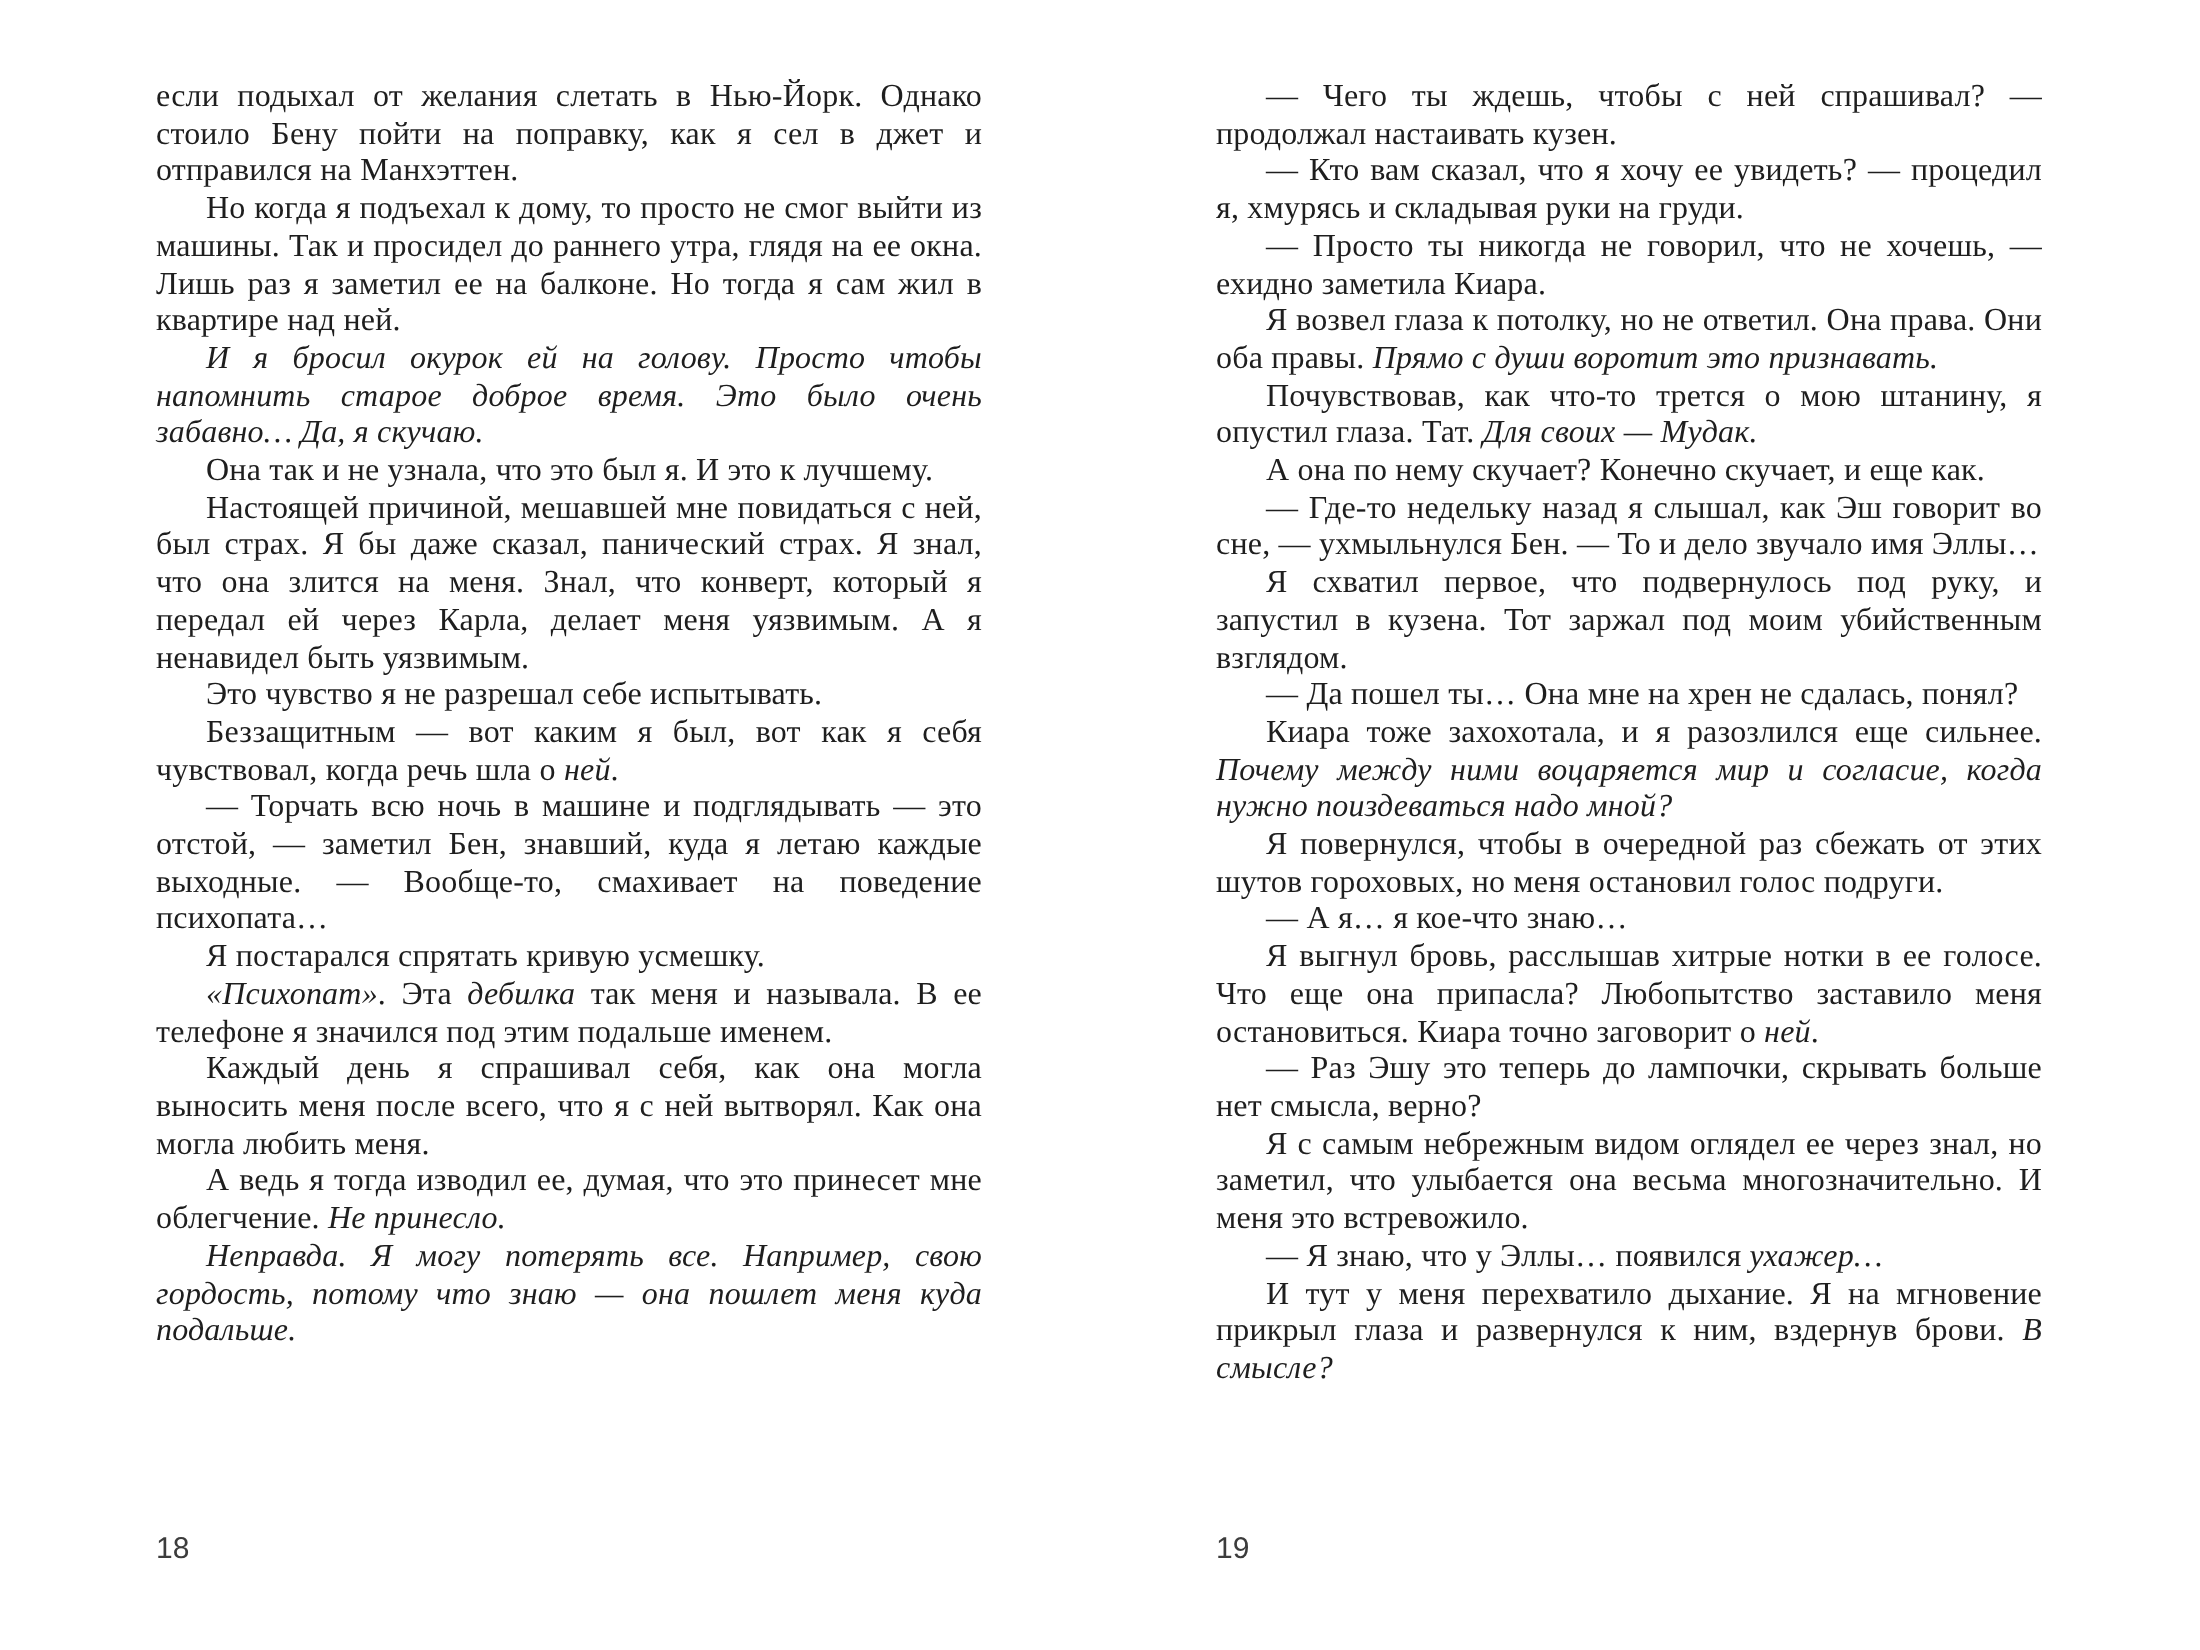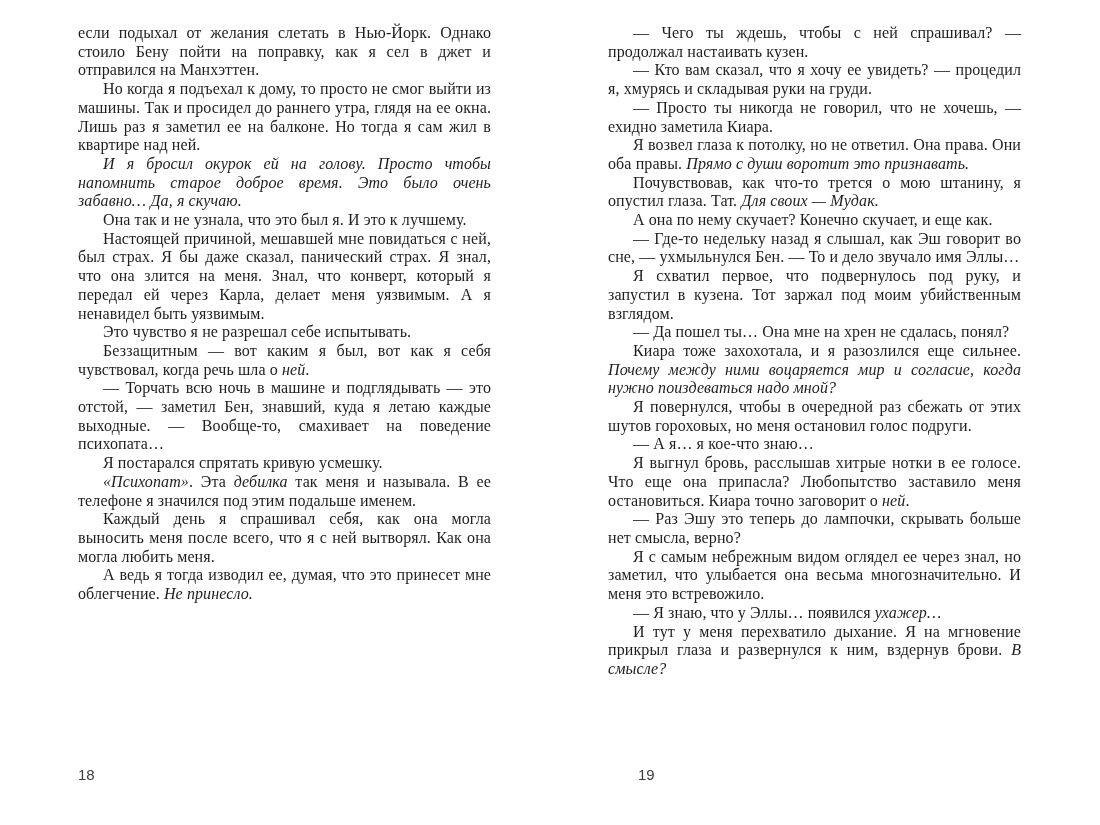--- a/index.html
+++ b/index.html
@@ -13,21 +13,21 @@
     position: relative;
     overflow: hidden;
   }
   .spread {
     position: absolute;
     inset: 0;
     background: #ffffff;
   }
   .text-col {
     position: absolute;
-    top: 24px;
+    top: 40px;
     width: 413px;
     font-family: "Liberation Serif", "DejaVu Serif", serif;
     font-size: 16px;
     line-height: 18.7px;
     color: #1e1e1e;
     text-align: justify;
     letter-spacing: 0.1px;
   }
   .col-left  { left: 78px; }
   .col-right { left: 608px; }
@@ -42,41 +42,42 @@
     position: absolute;
     top: 766px;
     width: 413px;
     text-align: left;
     font-family: "Liberation Sans", sans-serif;
     font-size: 15px;
     line-height: 18px;
     color: #3c3c3c;
   }
   .num-left  { left: 78px; }
-  .num-right { left: 638px; }
+  .num-right { left: 608px; }
 </style>
 </head>
 <body>
 
 <main class="spread">
 
   <section>
     <div class="text-col col-left">
         <p class="no-indent"><span>если подыхал от желания слетать в Нью-Йорк. Однако стоило Бену пойти на поправку, как я сел в джет и отправился на Манхэттен.</span></p>
         <p><span>Но когда я подъехал к дому, то просто не смог выйти из машины. Так и просидел до раннего утра, глядя на ее окна. Лишь раз я заметил ее на балконе. Но тогда я сам жил в квартире над ней.</span></p>
         <p><span class="it">И я бросил окурок ей на голову. Просто чтобы напомнить старое доброе время. Это было очень забавно… Да, я скучаю.</span></p>
         <p><span>Она так и не узнала, что это был я. И это к лучшему.</span></p>
         <p><span>Настоящей причиной, мешавшей мне повидаться с ней, был страх. Я бы даже сказал, панический страх. Я знал, что она злится на меня. Знал, что конверт, который я передал ей через Карла, делает меня уязвимым. А я ненавидел быть уязвимым.</span></p>
         <p><span>Это чувство я не разрешал себе испытывать.</span></p>
         <p><span>Беззащитным — вот каким я был, вот как я себя чувствовал, когда речь шла о </span><span class="it">ней</span><span>.</span></p>
         <p><span>— Торчать всю ночь в машине и подглядывать — это отстой, — заметил Бен, знавший, куда я летаю каждые выходные. — Вообще-то, смахивает на поведение психопата…</span></p>
         <p><span>Я постарался спрятать кривую усмешку.</span></p>
         <p><span class="it">«Психопат»</span><span>. Эта </span><span class="it">дебилка</span><span> так меня и называла. В ее телефоне я значился под этим подальше именем.</span></p>
         <p><span>Каждый день я спрашивал себя, как она могла выносить меня после всего, что я с ней вытворял. Как она могла любить меня.</span></p>
         <p><span>А ведь я тогда изводил ее, думая, что это принесет мне облегчение. </span><span class="it">Не принесло.</span></p>
+        <p><span class="it">Неправда. Я могу потерять все. Например, свою гордость, потому что знаю — она пошлет меня куда подальше.</span></p>
       </div>
     <div class="page-number num-left">18</div>
   </section>
 
   <section>
     <div class="text-col col-right">
         <p><span>— Чего ты ждешь, чтобы с ней спрашивал? — продолжал настаивать кузен.</span></p>
         <p><span>— Кто вам сказал, что я хочу ее увидеть? — процедил я, хмурясь и складывая руки на груди.</span></p>
         <p><span>— Просто ты никогда не говорил, что не хочешь, — ехидно заметила Киара.</span></p>
         <p><span>Я возвел глаза к потолку, но не ответил. Она права. Они оба правы. </span><span class="it">Прямо с души воротит это признавать.</span></p>

